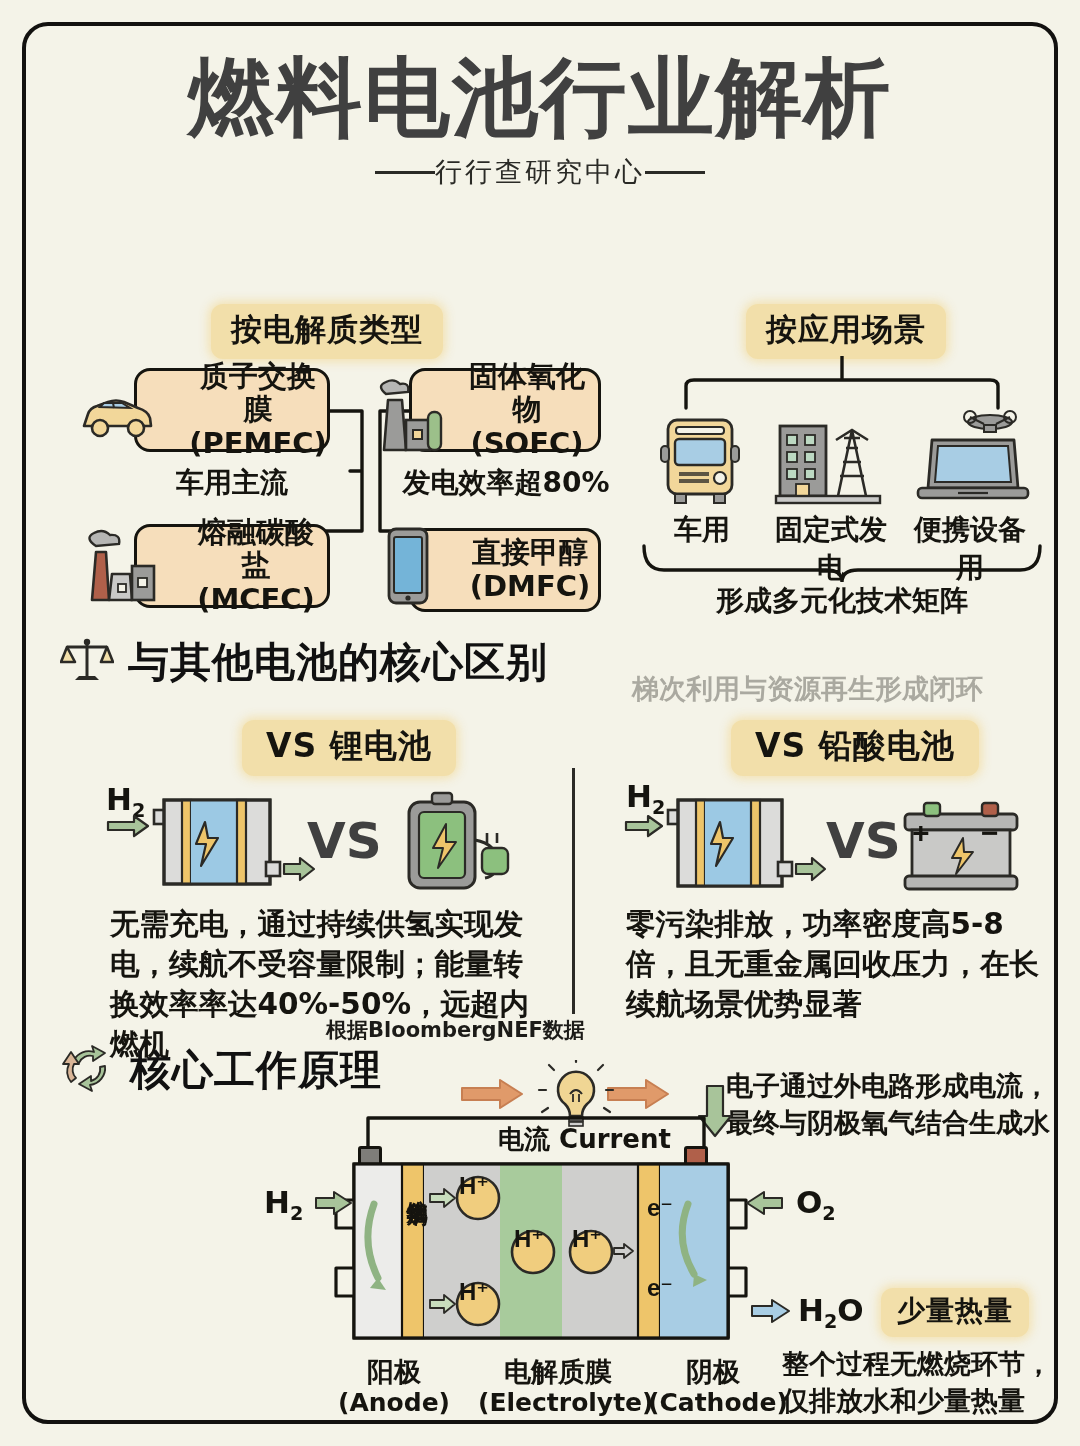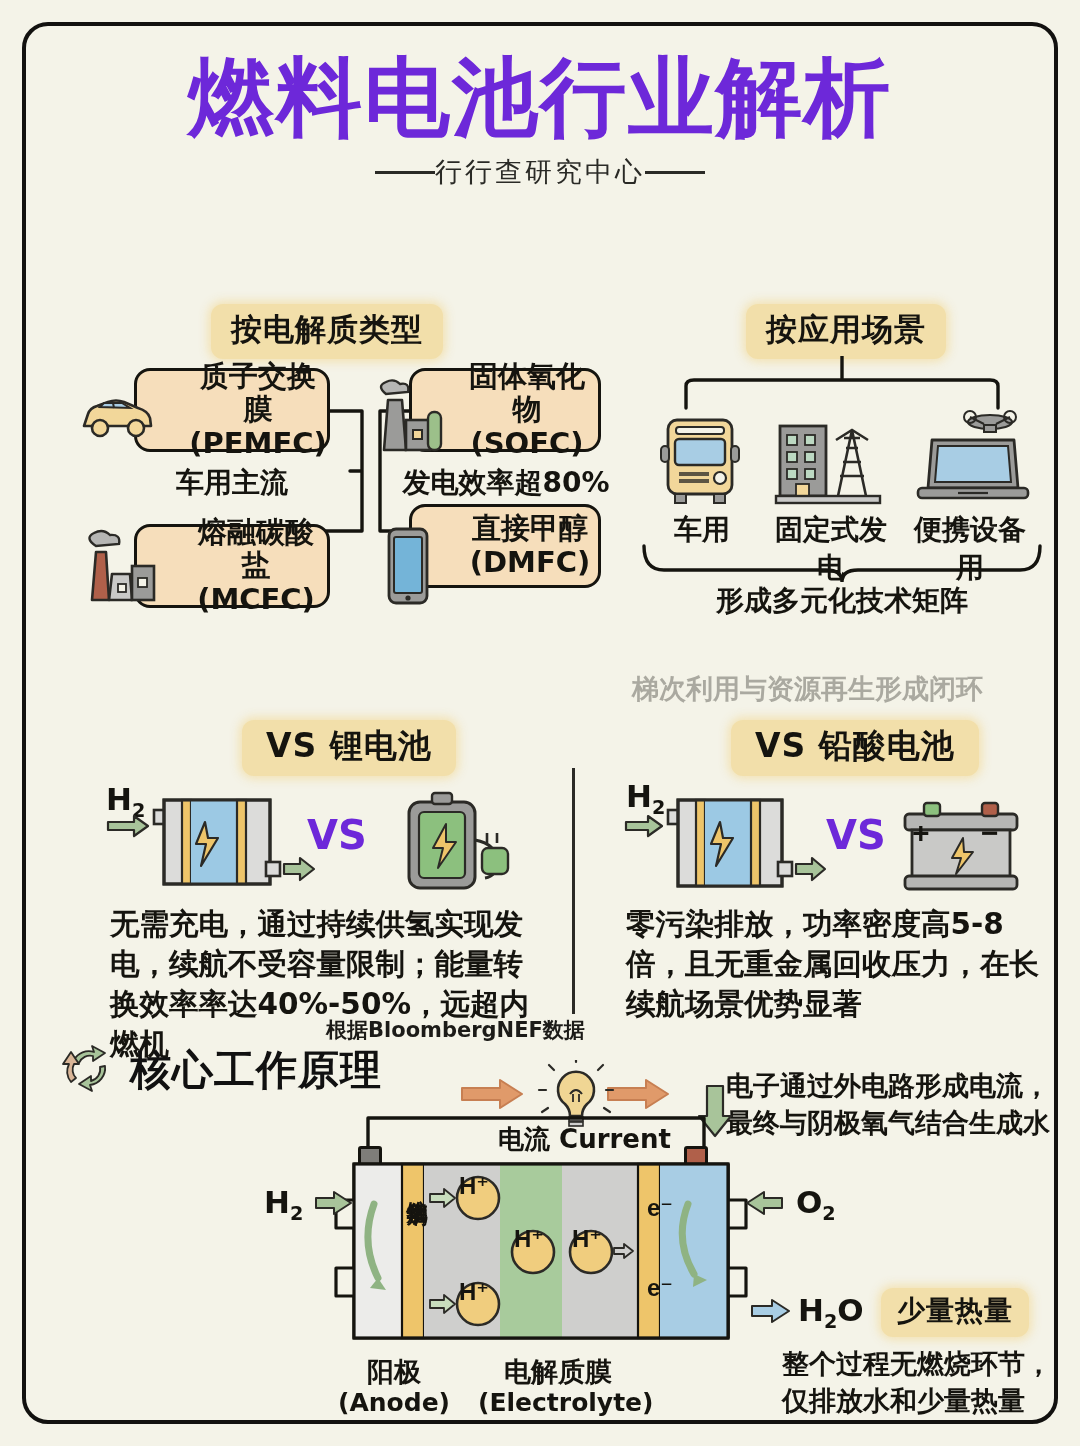--- a/index.html
+++ b/index.html
@@ -19,21 +19,21 @@
     background: #f4f3e8;
   }
   .inner { position: absolute; inset: 0; padding: 0; }
 
   
   .title {
     text-align: center;
     font-size: 86px;
     font-weight: 900;
     letter-spacing: 2px;
-    color: #6d28d9;
+    color: #404040;
     margin-top: 26px;
     line-height: 1.05;
     font-family: "DejaVu Sans", "Liberation Sans", sans-serif;
   }
   .subtitle-row {
     display: flex; align-items: center; justify-content: center;
     margin-top: 12px;
   }
   .subtitle-rule { width: 60px; height: 3px; background: #2a2a26; }
   .subtitle { font-size: 27px; color: #2a2a26; letter-spacing: 3px; font-weight: 500;}
@@ -79,21 +79,21 @@
   
   .body-text {
     font-size: 29.5px; font-weight: 800; color: #15140f;
     line-height: 1.36; letter-spacing: 0px;
     font-family: "DejaVu Sans","Liberation Sans",sans-serif;
   }
   .note { font-size: 21px; color: #1c1b18; font-weight: 600;
     font-family:"DejaVu Sans","Liberation Sans",sans-serif;}
   .faded { font-size: 27px; font-weight: 900; color: #6f6e66; opacity: .55;
     font-family:"DejaVu Sans","Liberation Sans",sans-serif;}
-  .vs-word { font-size: 40px; font-weight: 900; color: #6d28d9;
+  .vs-word { font-size: 50px; font-weight: 900; color: #404040;
     font-family:"DejaVu Sans","Liberation Sans",sans-serif;}
 
   .divider-v { position:absolute; width: 3px; background: #2b2a26; }
 
   
   .dg-label { font-size: 27px; font-weight: 800; color:#15140f; text-align:center;
     font-family:"DejaVu Sans","Liberation Sans",sans-serif; line-height:1.18;}
   .dg-sub { font-size: 24px; font-weight: 700; color:#15140f;
     font-family:"DejaVu Sans","Liberation Sans",sans-serif;}
   .chem { font-size: 31px; font-weight: 800; color:#15140f;
@@ -161,21 +161,21 @@
   </div>
   <svg class="abs" style="left:52px; top:500px;" width="88" height="80">
     <path d="M14 74 L18 26 L28 26 L31 74 Z" fill="#b0604a" stroke="#2b2a26" stroke-width="2.6" stroke-linejoin="round"></path>
     <path d="M31 74 L34 48 L52 48 L54 74 Z" fill="#c9c9c7" stroke="#2b2a26" stroke-width="2.6" stroke-linejoin="round"></path>
     <rect x="54" y="40" width="22" height="34" fill="#9b9b99" stroke="#2b2a26" stroke-width="2.6"></rect>
     <rect x="40" y="58" width="8" height="8" fill="#f4f3e8" stroke="#2b2a26" stroke-width="1.8"></rect>
     <rect x="60" y="52" width="9" height="9" fill="#f4f3e8" stroke="#2b2a26" stroke-width="1.8"></rect>
     <path d="M18 20 q-12 -8 -2 -13 q9 -5 16 2 q11 -1 9 9 Z" fill="#b6b6b4" stroke="#2b2a26" stroke-width="2.4"></path>
   </svg>
 
-  <div class="abs cat-box" style="left:383px; top:478px; width:192px; height:84px; padding-left:50px;">
+  <div class="abs cat-box" style="left:383px; top:502px; width:192px; height:84px; padding-left:50px;">
     <span>直接甲醇</span>
     <span>(DMFC)</span>
   </div>
   <svg class="abs" style="left:355px; top:500px;" width="54" height="82">
     <rect x="8" y="3" width="38" height="74" rx="7" fill="#9b9b99" stroke="#2b2a26" stroke-width="2.8"></rect>
     <rect x="13" y="11" width="28" height="56" rx="2" fill="#74b4d8" stroke="#2b2a26" stroke-width="2"></rect>
     <circle cx="27" cy="72" r="2.6" fill="#2b2a26"></circle>
   </svg>
 
   <svg class="abs" style="left:620px; top:330px;" width="400" height="60">
@@ -227,20 +227,33 @@
     <rect x="4" y="80" width="110" height="10" rx="4" fill="#9b9b99" stroke="#2b2a26" stroke-width="2.6"></rect>
     <line x1="44" y1="85" x2="74" y2="85" stroke="#2b2a26" stroke-width="2.2"></line>
   </svg>
   <div class="abs app-label" style="left:876px; top:485px; width:136px; text-align:center;">便携设备用</div>
 
   <svg class="abs" style="left:612px; top:516px;" width="408" height="44">
     <path d="M6 4 Q6 28 26 28 H188 Q204 28 204 40 Q204 28 220 28 H382 Q402 28 402 4" fill="none" stroke="#15140f" stroke-width="3.4" stroke-linecap="round"></path>
   </svg>
   <div class="abs cat-caption" style="left:612px; top:556px; width:408px;">形成多元化技术矩阵</div>
 
+  <div class="sec-head abs" style="left:0; top:608px;">
+    <span>
+      <svg width="54" height="52" viewBox="0 0 54 52">
+        <line x1="27" y1="8" x2="27" y2="42" stroke="#2b2a26" stroke-width="3"></line>
+        <line x1="7" y1="13" x2="47" y2="13" stroke="#2b2a26" stroke-width="3"></line>
+        <circle cx="27" cy="8" r="3.2" fill="#2b2a26"></circle>
+        <path d="M7 13 L1 28 H15 Z" fill="#f2dfaa" stroke="#2b2a26" stroke-width="2.6" stroke-linejoin="round"></path>
+        <path d="M47 13 L41 28 H53 Z" fill="#f2dfaa" stroke="#2b2a26" stroke-width="2.6" stroke-linejoin="round"></path>
+        <path d="M15 46 H39 L35 42 H19 Z" fill="#2b2a26"></path>
+      </svg>
+    </span>
+    <span class="sec-title">与其他电池的核心区别</span>
+  </div>
   <div class="abs faded" style="left:606px; top:645px;">梯次利用与资源再生形成闭环</div>
 
   <div class="abs" style="left:216px; top:694px;">
     <span class="pill vs">VS 锂电池</span>
   </div>
   <div class="abs" style="left:705px; top:694px;">
     <span class="pill vs">VS 铅酸电池</span>
   </div>
 
   <div class="divider-v" style="left:546px; top:742px; height:246px;"></div>
@@ -411,15 +424,19 @@
 仅排放水和少量热量</div>
 
   <div class="abs dg-label" style="left:306px; top:1330px; width:124px;">
     <div>阳极</div>
     <div style="font-size:25px; font-weight:700;">(Anode)</div>
   </div>
   <div class="abs dg-label" style="left:452px; top:1330px; width:160px;">
     <div>电解质膜</div>
     <div style="font-size:25px; font-weight:700;">(Electrolyte)</div>
   </div>
+  <div class="abs dg-label" style="left:622px; top:1330px; width:130px;">
+    <div>阴极</div>
+    <div style="font-size:25px; font-weight:700;">(Cathode)</div>
+  </div>
 
 </div>
 </div>
 
 </body></html>

